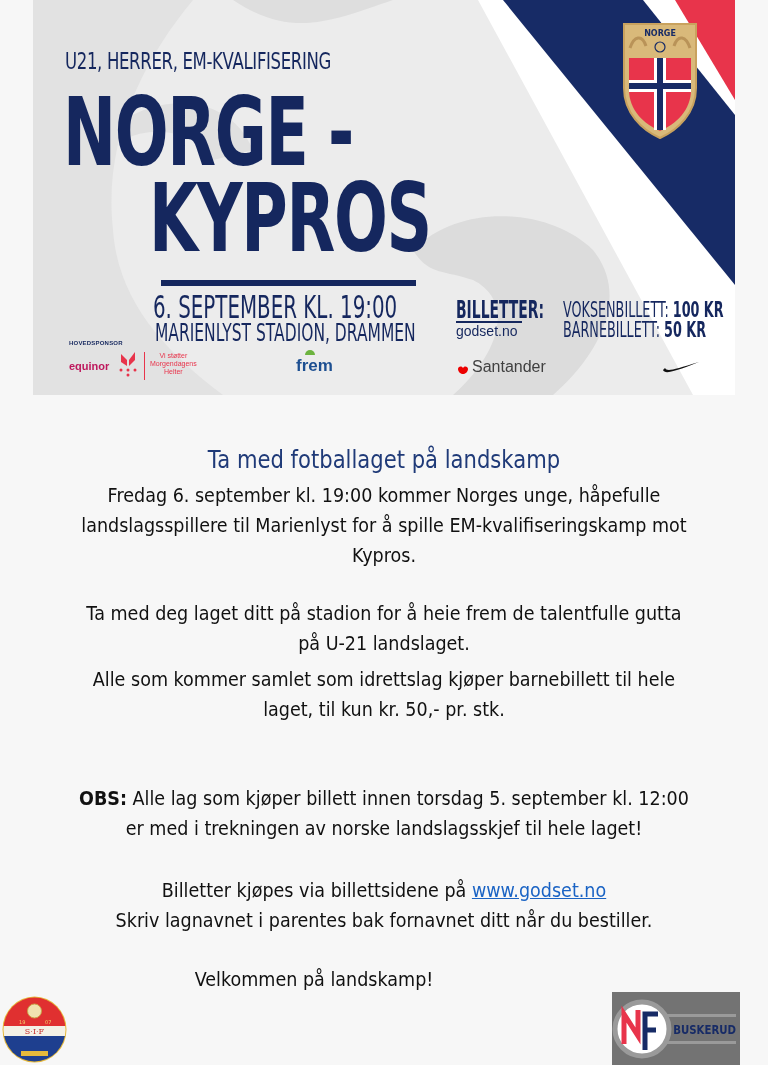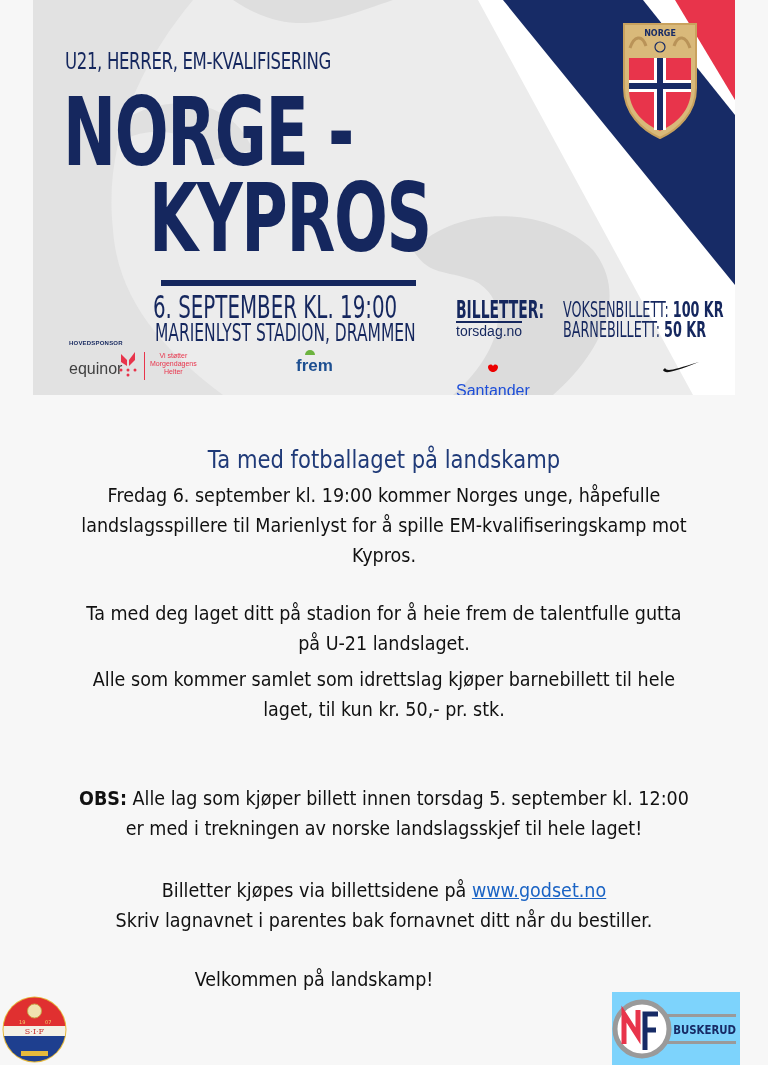--- a/index.html
+++ b/index.html
@@ -42,27 +42,27 @@
   .b-tickets-rule { position:absolute; left:423px; top:321px; width:66px; height:2px; background:#15275e; }
   .b-tickets-url { position:absolute; left:423px; top:323px; font-size:14px; color:#15275e; white-space:nowrap; }
   .b-price {
     position:absolute; left:530px; font-size:22px; color:#15275e; white-space:nowrap;
     font-family:"DejaVu Sans", sans-serif; transform:scaleX(0.58); transform-origin:left top;
   }
   .b-price b { font-weight:bold; }
   .b-price1 { top:297px; }
   .b-price2 { top:317px; }
   .sponsor-label { position:absolute; left:36px; top:340px; font-size:6px; color:#15275e; font-weight:bold; letter-spacing:0.2px; }
-  .equinor { position:absolute; left:36px; top:360px; font-size:16px; color:#404040; }
+  .equinor { position:absolute; left:36px; top:360px; font-size:11px; color:#be185d;font-weight:bold; }
   .equinor-mark { position:absolute; left:84px; top:352px; }
   .equinor-divider { position:absolute; left:111px; top:352px; width:1px; height:28px; background:#e8344b; }
   .equinor-slogan { position:absolute; left:117px; top:352px; font-size:7px; line-height:8px; color:#e8344b; }
   .bama { position:absolute; left:263px; top:356px; font-size:17px; font-weight:bold; color:#1d4f91; }
   .bama-leaf { position:absolute; left:272px; top:350px; width:10px; height:5px; background:#6cb33f; border-radius:5px 5px 0 0; }
-  .santander { position:absolute; left:423px; top:358px; font-size:16px; color:#1d4ed8; display:flex; align-items:center; gap:10px;flex-direction:column; }
+  .santander { position:absolute; left:423px; top:358px; font-size:16px; color:#404040; display:flex; align-items:center; gap:2px; }
   .nike { position:absolute; left:630px; top:360px; }
   .crest { position:absolute; left:587px; top:18px; width:80px; height:122px; }
   .heading {
     position:absolute; left:0; width:768px; top:446px; text-align:center;
     font-size:24px; color:#1f3a78; font-family:"DejaVu Sans", sans-serif;
     transform:scaleX(0.88); transform-origin:center top;
   }
   .para {
     position:absolute; left:0; width:768px; text-align:center;
     font-size:19.5px; color:#111; line-height:30px;
@@ -70,21 +70,21 @@
     white-space:nowrap;
   }
   .para a { color:#1a63c4; text-decoration:underline; }
   .p1 { top:481px; }
   .p2 { top:599px; }
   .p3 { top:665px; }
   .p4 { top:784px; }
   .p5 { top:876px; }
   .p6 { top:965px; left:-70px; }
   .sif { position:absolute; left:1px; top:996px; width:67px; height:67px; }
-  .nff { position:absolute; left:612px; top:992px; width:128px; height:73px; background:#7dd3fc; }
+  .nff { position:absolute; left:612px; top:992px; width:128px; height:73px; background:#737373; }
 </style>
 </head>
 <body>
 
 <div class="banner">
   <svg class="bg-lion" viewBox="0 0 702 395">
     <rect width="702" height="395" fill="#ececec"></rect>
     <path d="M0 0 L160 0 C110 60 70 140 80 230 C85 300 130 350 190 395 L0 395 Z" fill="#e2e2e2"></path>
     <path d="M200 0 C260 40 300 20 360 0 Z" fill="#dedede"></path>
     <path d="M380 250 C430 200 520 210 560 250 C600 300 560 360 520 395 L420 395 C470 350 480 300 440 280 C410 270 395 275 380 250 Z" fill="#dcdcdc"></path>
@@ -112,21 +112,21 @@
 
   <div class="b-sub">U21, HERRER, EM-KVALIFISERING</div>
   <div class="b-title1">NORGE -</div>
   <div class="b-title2">KYPROS</div>
   <div class="b-rule"></div>
   <div class="b-date">6. SEPTEMBER KL. 19:00</div>
   <div class="b-venue">MARIENLYST STADION, DRAMMEN</div>
 
   <div class="b-tickets-label">BILLETTER:</div>
   <div class="b-tickets-rule"></div>
-  <div class="b-tickets-url">torsdag.no</div>
+  <div class="b-tickets-url">godset.no</div>
 
   <div class="b-price b-price1">
     <span>VOKSENBILLETT:</span>
     <b>100 KR</b>
   </div>
   <div class="b-price b-price2">
     <span>BARNEBILLETT:</span>
     <b>50 KR</b>
   </div>
 

